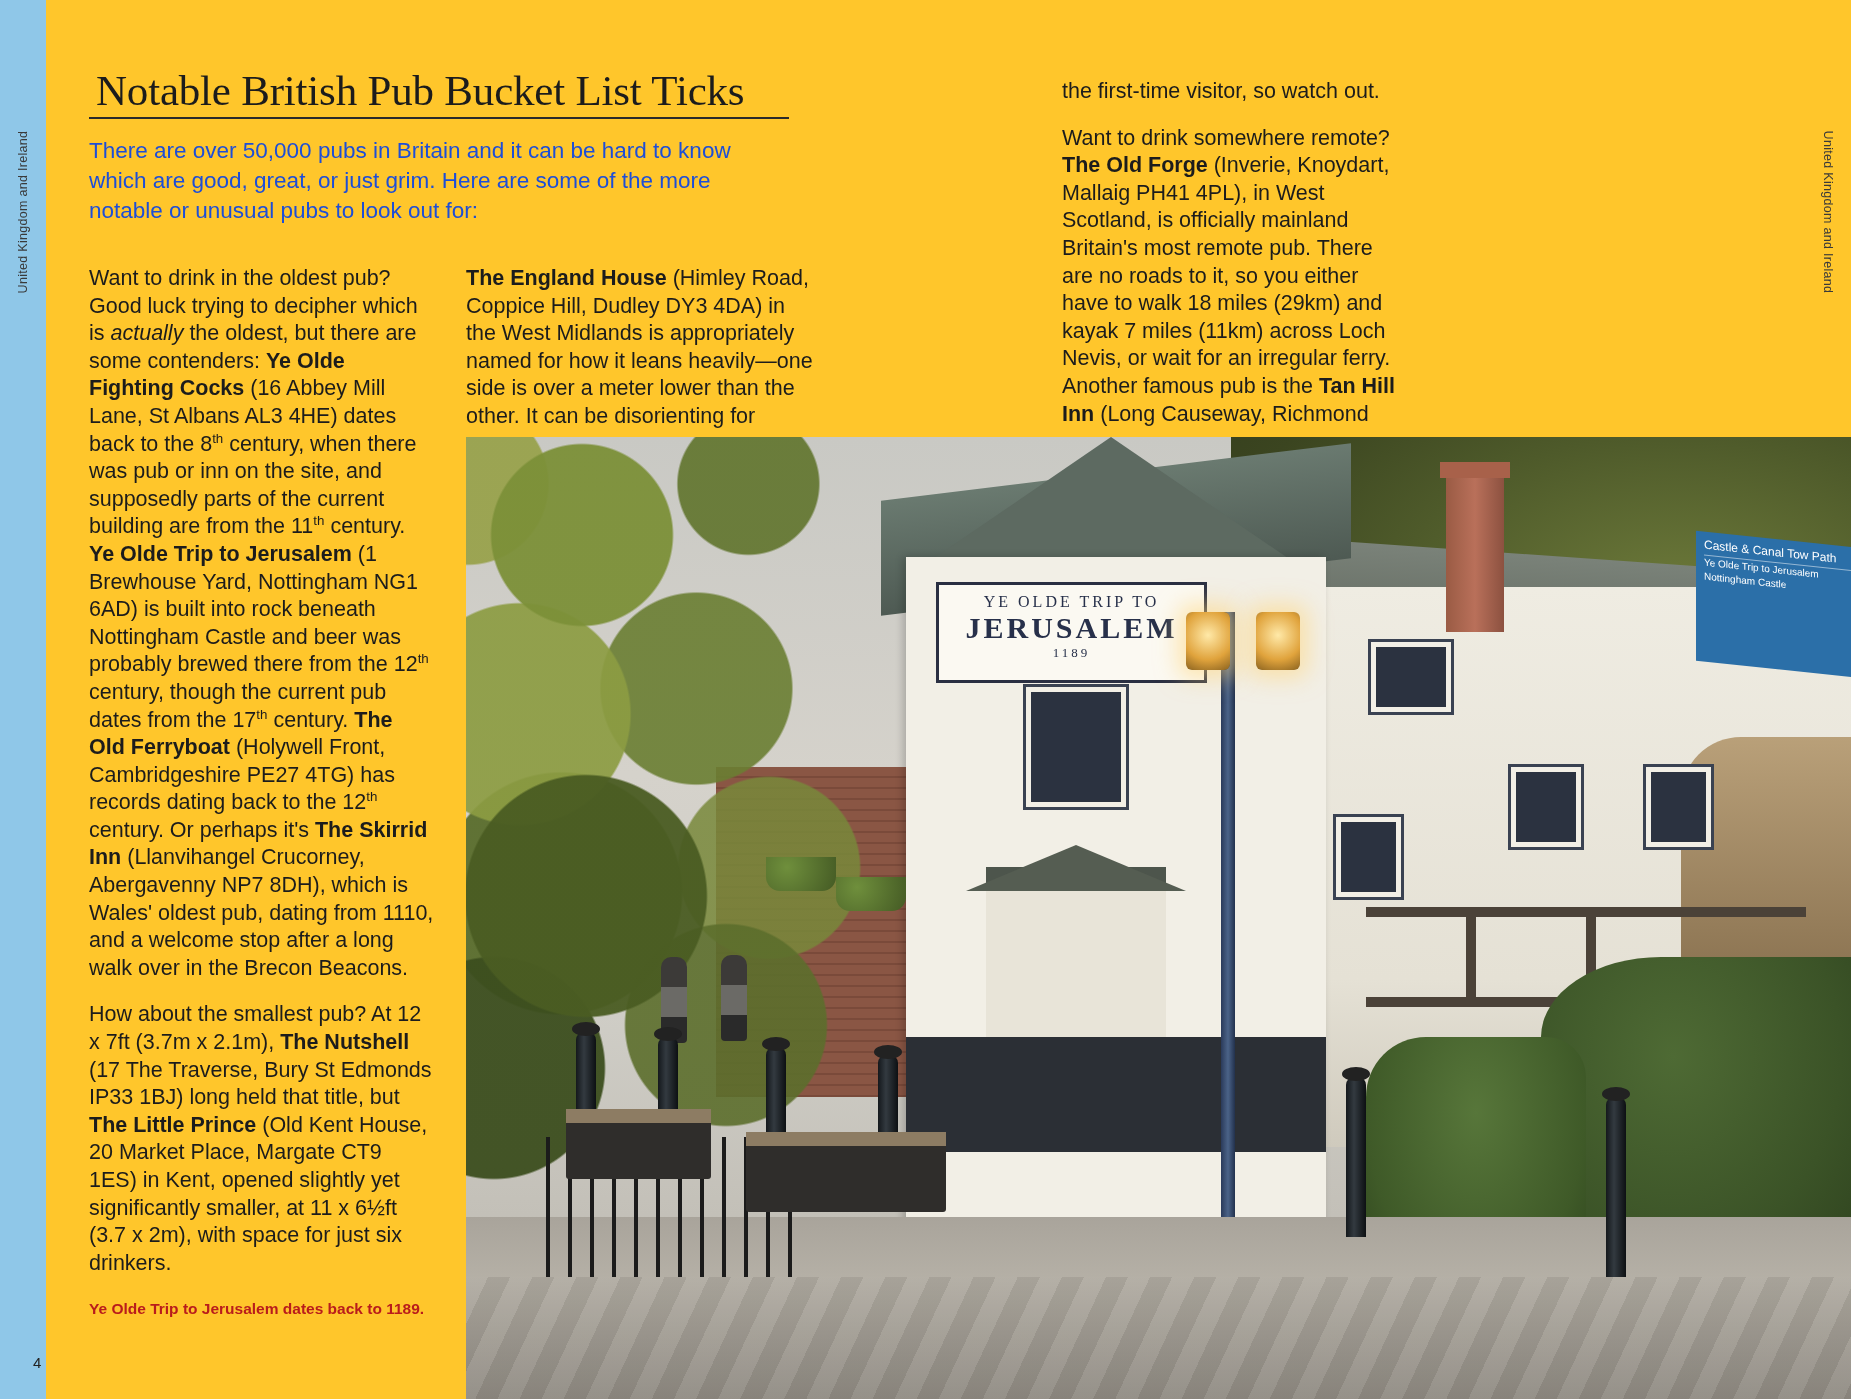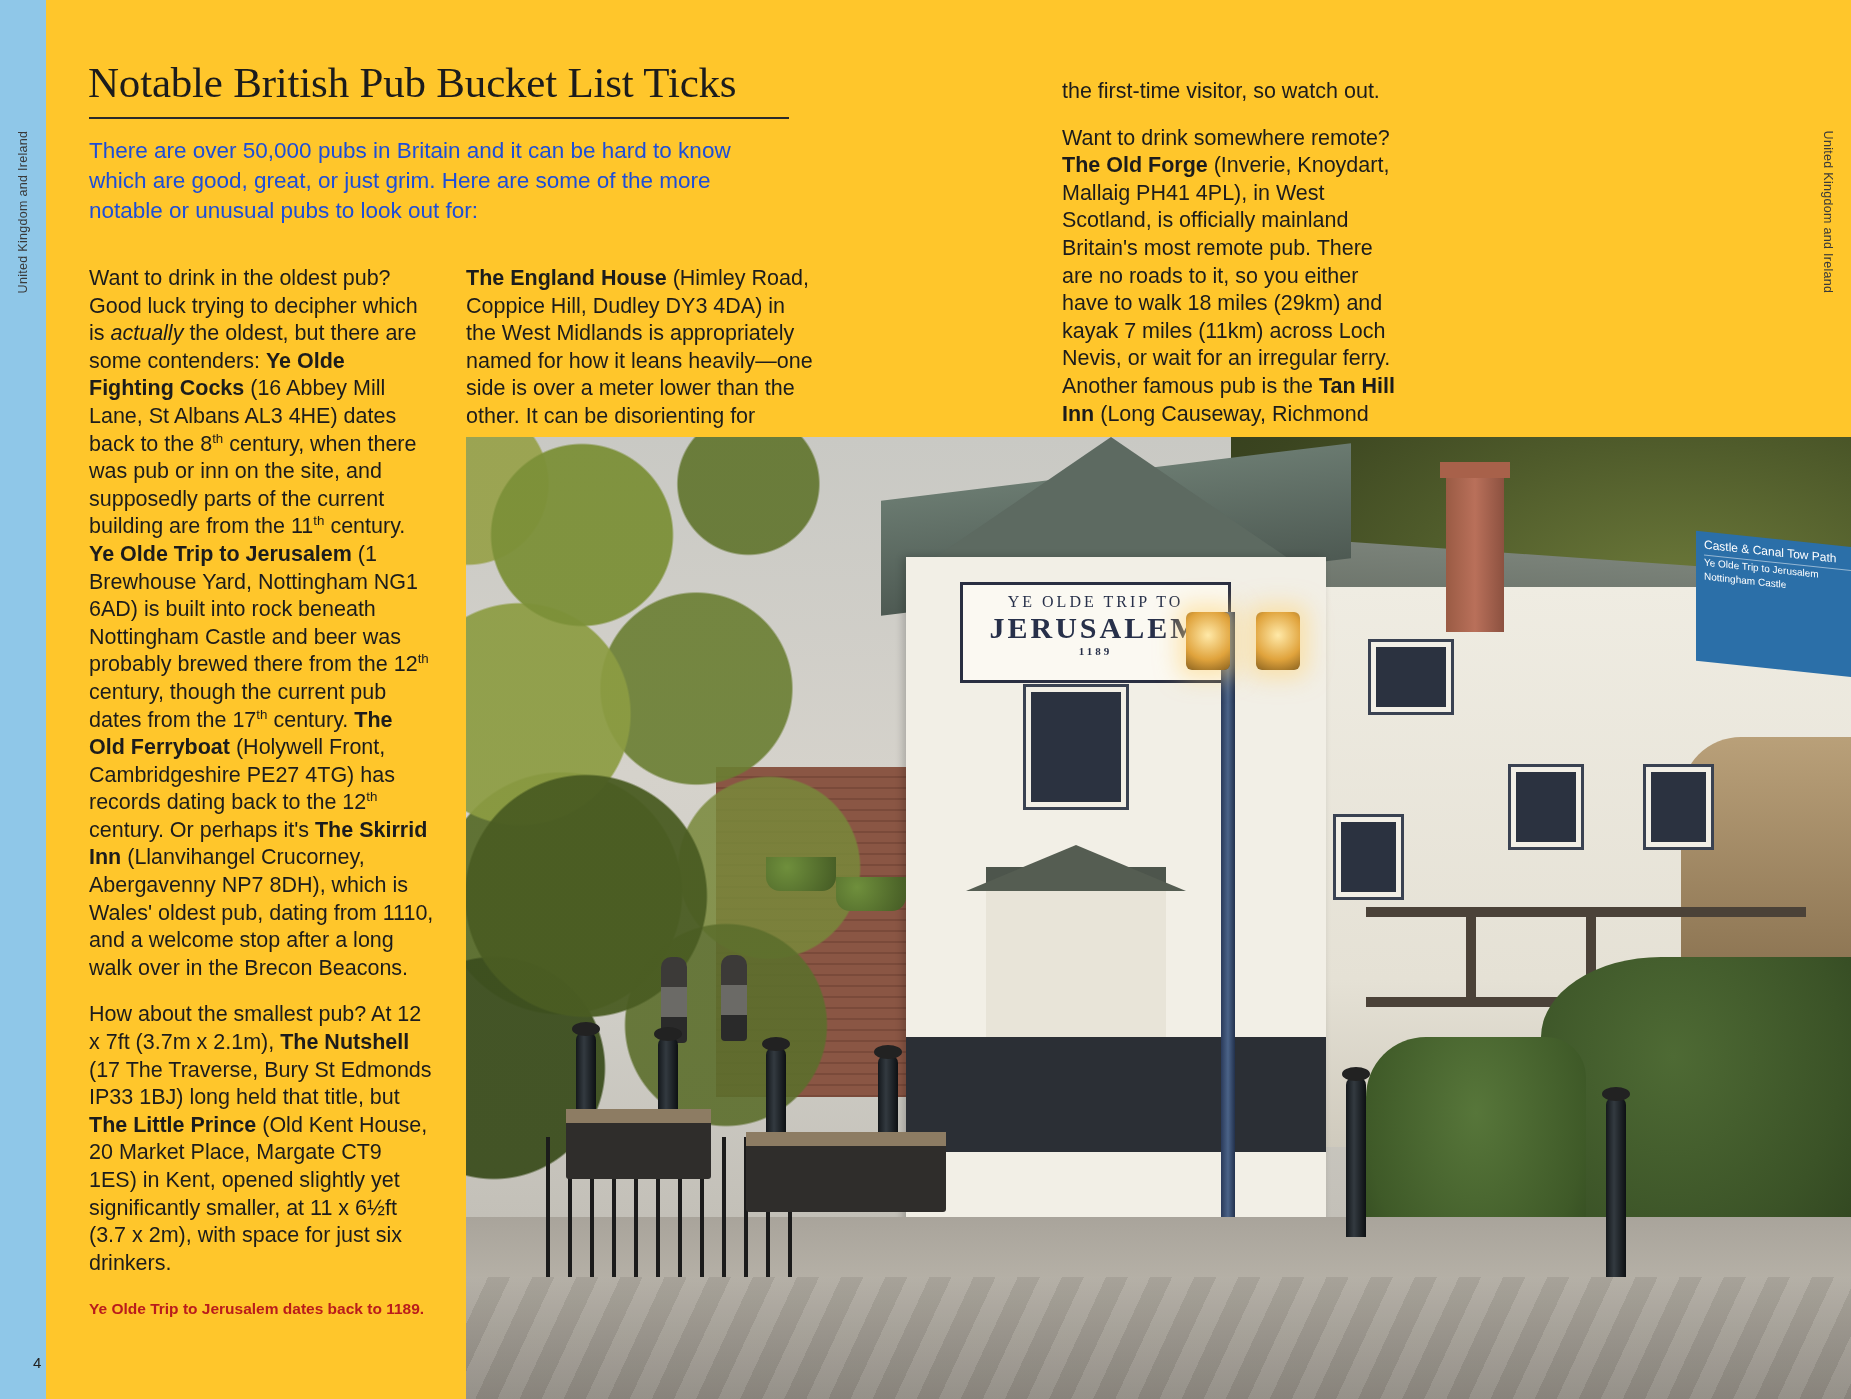--- a/index.html
+++ b/index.html
@@ -54,21 +54,21 @@
     position: absolute;
     left: 33px;
     bottom: 28px;
     font-size: 15px;
     color: #222;
   }
   h1.title {
     position: absolute;
     left: 88px;
     top: 58px;
-    margin: 0;
+    margin: 8px;
     font-family: "Liberation Serif", serif;
     font-weight: normal;
     font-size: 43px;
     color: #1c1c1c;
     letter-spacing: -0.2px;
   }
   .title-rule {
     position: absolute;
     left: 89px;
     top: 117px;
@@ -177,25 +177,24 @@
     border-left: 190px solid transparent;
     border-right: 190px solid transparent;
     border-bottom: 130px solid #5d6a61;
   }
   .ph-sign {
     position: absolute; left: 470px; top: 145px; width: 265px; height: 95px;
     background: #fbf9f2; border: 3px solid #2a2f42;
     color: #27304a; text-align: center;
     font-family: "Liberation Serif", serif;
     letter-spacing: 3px;
-    margin-left: 24px;
   }
   .ph-sign .l1 { font-size: 16px; margin-top: 8px; }
   .ph-sign .l2 { font-size: 30px; font-weight: bold; }
-  .ph-sign .l3 { font-size: 11px; font-weight: bold; }
+  .ph-sign .l3 { font-size: 13px; }
   .ph-sign2 {
     position: absolute; left: 450px; top: 325px; width: 300px; height: 78px;
     background: #fbf9f2; border: 3px solid #2a2f42;
     color: #27304a; text-align: center;
     font-family: "Liberation Serif", serif;
     letter-spacing: 2px; line-height: 34px; font-size: 23px; padding-top: 4px;
   }
   .ph-window {
     position: absolute; background: #2b3240; border: 5px solid #f2efe6;
     box-shadow: 0 0 0 3px #3a4252;

